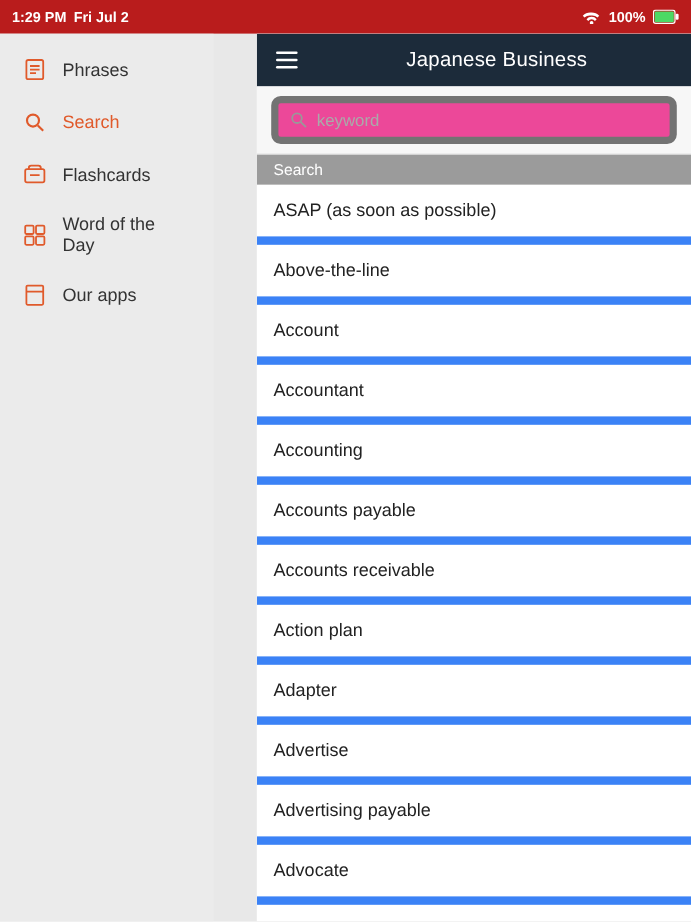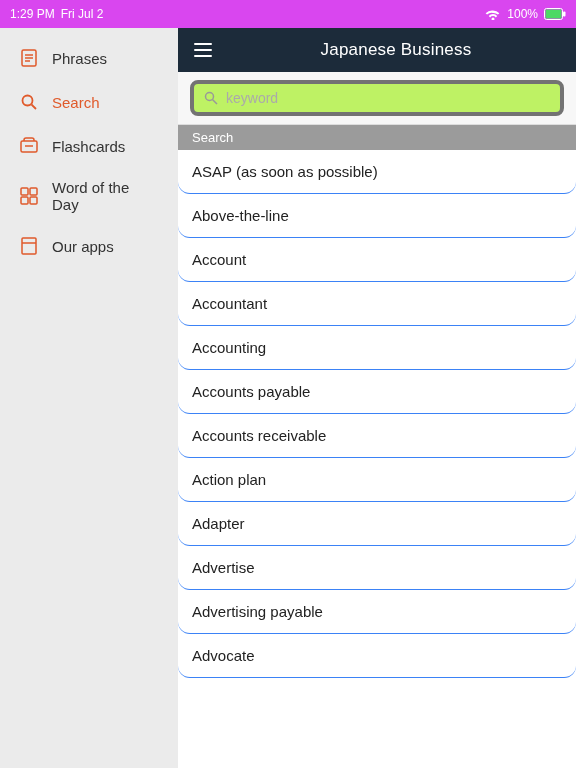--- a/index.html
+++ b/index.html
@@ -8,39 +8,40 @@
       height: 768px;
       overflow: hidden;
       font-family: -apple-system, 'Helvetica Neue', Arial, sans-serif;
       background: #e8e8e8;
       display: flex;
       flex-direction: column;
     }
 
     
     .status-bar {
-      background: #d946ef;
+      background: #b91c1c;
       color: white;
       height: 28px;
       display: flex;
       align-items: center;
       justify-content: space-between;
       padding: 0 10px;
       font-size: 12px;
-      font-weight: 400;
+      font-weight: 700;
       flex-shrink: 0;
     }
     .status-bar-left { display: flex; gap: 6px; }
     .status-bar-right { display: flex; align-items: center; gap: 6px; }
 
     
     .main-layout {
       display: flex;
       flex: 1;
       overflow: hidden;
+      gap: 36px;
     }
 
     
     .sidebar {
       width: 178px;
       background: #ebebeb;
       display: flex;
       flex-direction: column;
       flex-shrink: 0;
       padding-top: 8px;
@@ -125,22 +126,22 @@
     .search-bar {
       background: #f7f7f7;
       padding: 8px 12px;
       border-bottom: 1px solid #ddd;
       flex-shrink: 0;
     }
     .search-input-wrapper {
       display: flex;
       align-items: center;
       gap: 8px;
-      background: #bef264;
-      border: 4px solid #737373;
+      background: #ec4899;
+      border: 6px solid #737373;
       border-radius: 8px;
       padding: 6px 10px;
     }
     .search-input-wrapper svg {
       width: 14px;
       height: 14px;
       color: #999;
       flex-shrink: 0;
     }
     .search-input {
@@ -163,23 +164,22 @@
     }
 
     
     .word-list {
       flex: 1;
       overflow-y: auto;
       background: white;
     }
     .word-item {
       padding: 13px 14px;
-      border-bottom: 1px solid #3b82f6;
+      border-bottom: 7px solid #3b82f6;
       cursor: pointer;
-      border-radius: 12px;
     }
     .word-item .word-english {
       font-size: 15px;
       color: #222;
     }
     .word-item .word-japanese {
       font-size: 14px;
       color: #4a7fc1;
       margin-top: 2px;
     }

